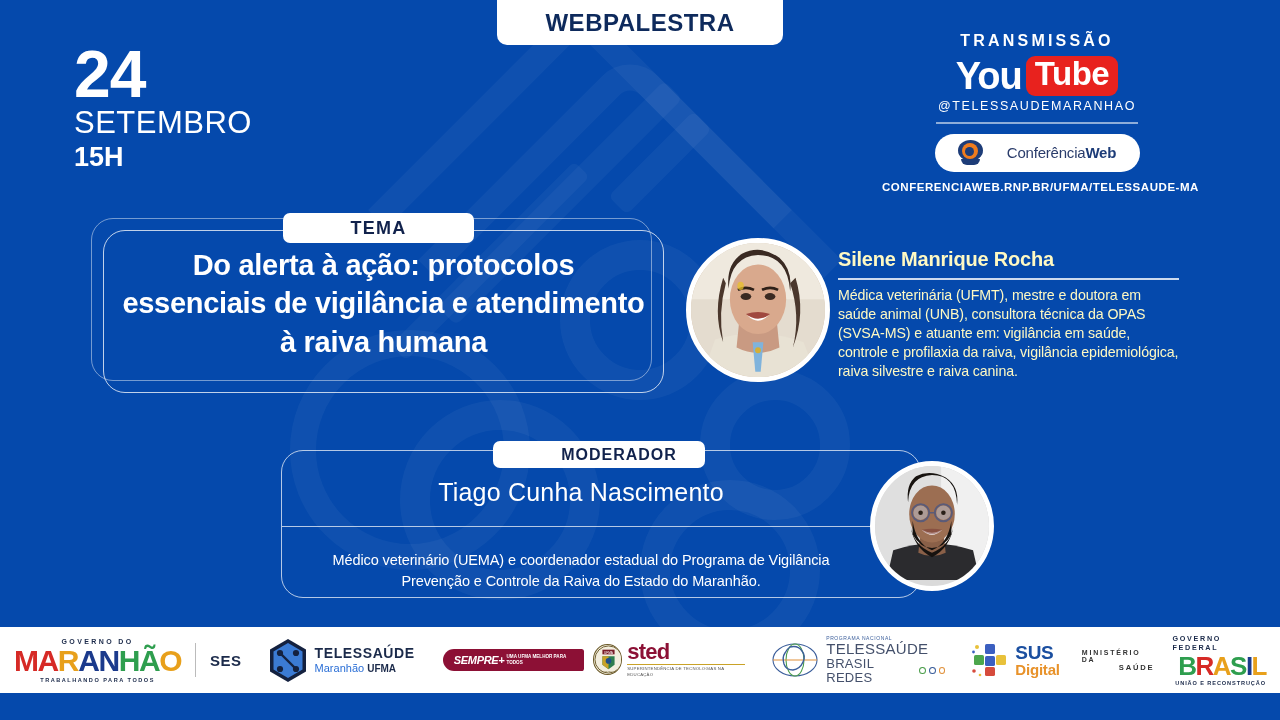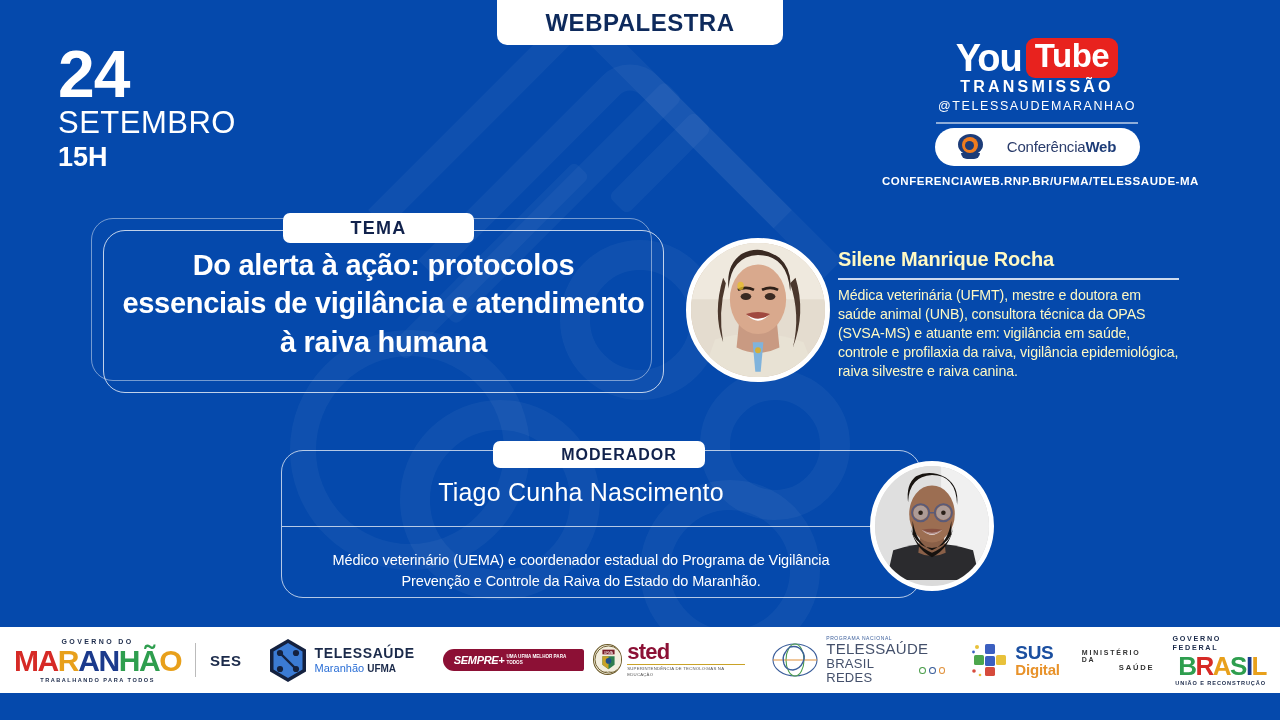--- a/index.html
+++ b/index.html
@@ -50,21 +50,21 @@
     display:flex; align-items:flex-end; justify-content:center;
     padding-bottom:8px;
     color:#0E2A5C;
     font-weight:bold;
     font-size:24px;
     letter-spacing:0.5px;
     z-index:6;
   }
 
   
-  #date-block{ position:absolute; left:58px; top:44px; color:#fff; z-index:5;}
+  #date-block{ position:absolute; left:74px; top:44px; color:#fff; z-index:5;}
   #date-day{ font-size:66px; font-weight:bold; line-height:0.92; letter-spacing:-1px; }
   #date-month{ font-size:31px; font-weight:300; line-height:1.15; letter-spacing:0.5px;}
   #date-time{ font-size:27px; font-weight:bold; line-height:1.2; margin-top:1px;}
 
   
   #transmissao{
     position:absolute; right:88px; top:32px;
     width:310px; text-align:center; color:#fff; z-index:5;
   }
   #transmissao-title{
@@ -87,21 +87,21 @@
     letter-spacing:-0.5px;
   }
   #yt-handle{
     font-size:12.5px; letter-spacing:1.6px; margin-top:3px; font-weight:500;
   }
   #trans-divider{
     width:202px; height:2px; background:rgba(255,255,255,0.55);
     margin:9px auto 0 auto;
   }
   #confweb-pill{
-    margin:4px auto 0 auto;
+    margin:10px auto 0 auto;
     width:205px; height:38px;
     background:#fff; border-radius:19px;
     display:flex; align-items:center; justify-content:center; gap:24px;
   }
   #confweb-icon{
     width:25px; height:25px; position:relative;
   }
   #confweb-icon .cam-body{
     position:absolute; left:0; top:0; width:25px; height:21px;
     border-radius:50%;
@@ -308,26 +308,26 @@
   <span>WEBPALESTRA</span>
 </div>
 
 <div id="date-block">
   <div id="date-day">24</div>
   <div id="date-month">SETEMBRO</div>
   <div id="date-time">15H</div>
 </div>
 
 <div id="transmissao">
+  <div id="transmissao-title">TRANSMISSÃO</div>
+
   <div id="yt-logo">
     <span id="yt-you">You</span>
     <span id="yt-tube">Tube</span>
   </div>
-
-  <div id="transmissao-title">TRANSMISSÃO</div>
 
   <div id="yt-handle">@TELESSAUDEMARANHAO</div>
   <div id="trans-divider"></div>
 
   <div id="confweb-pill">
     <span id="confweb-icon">
       <span class="cam-body"></span>
       <span class="cam-ring"></span>
       <span class="cam-lens"></span>
       <span class="cam-base"></span>

